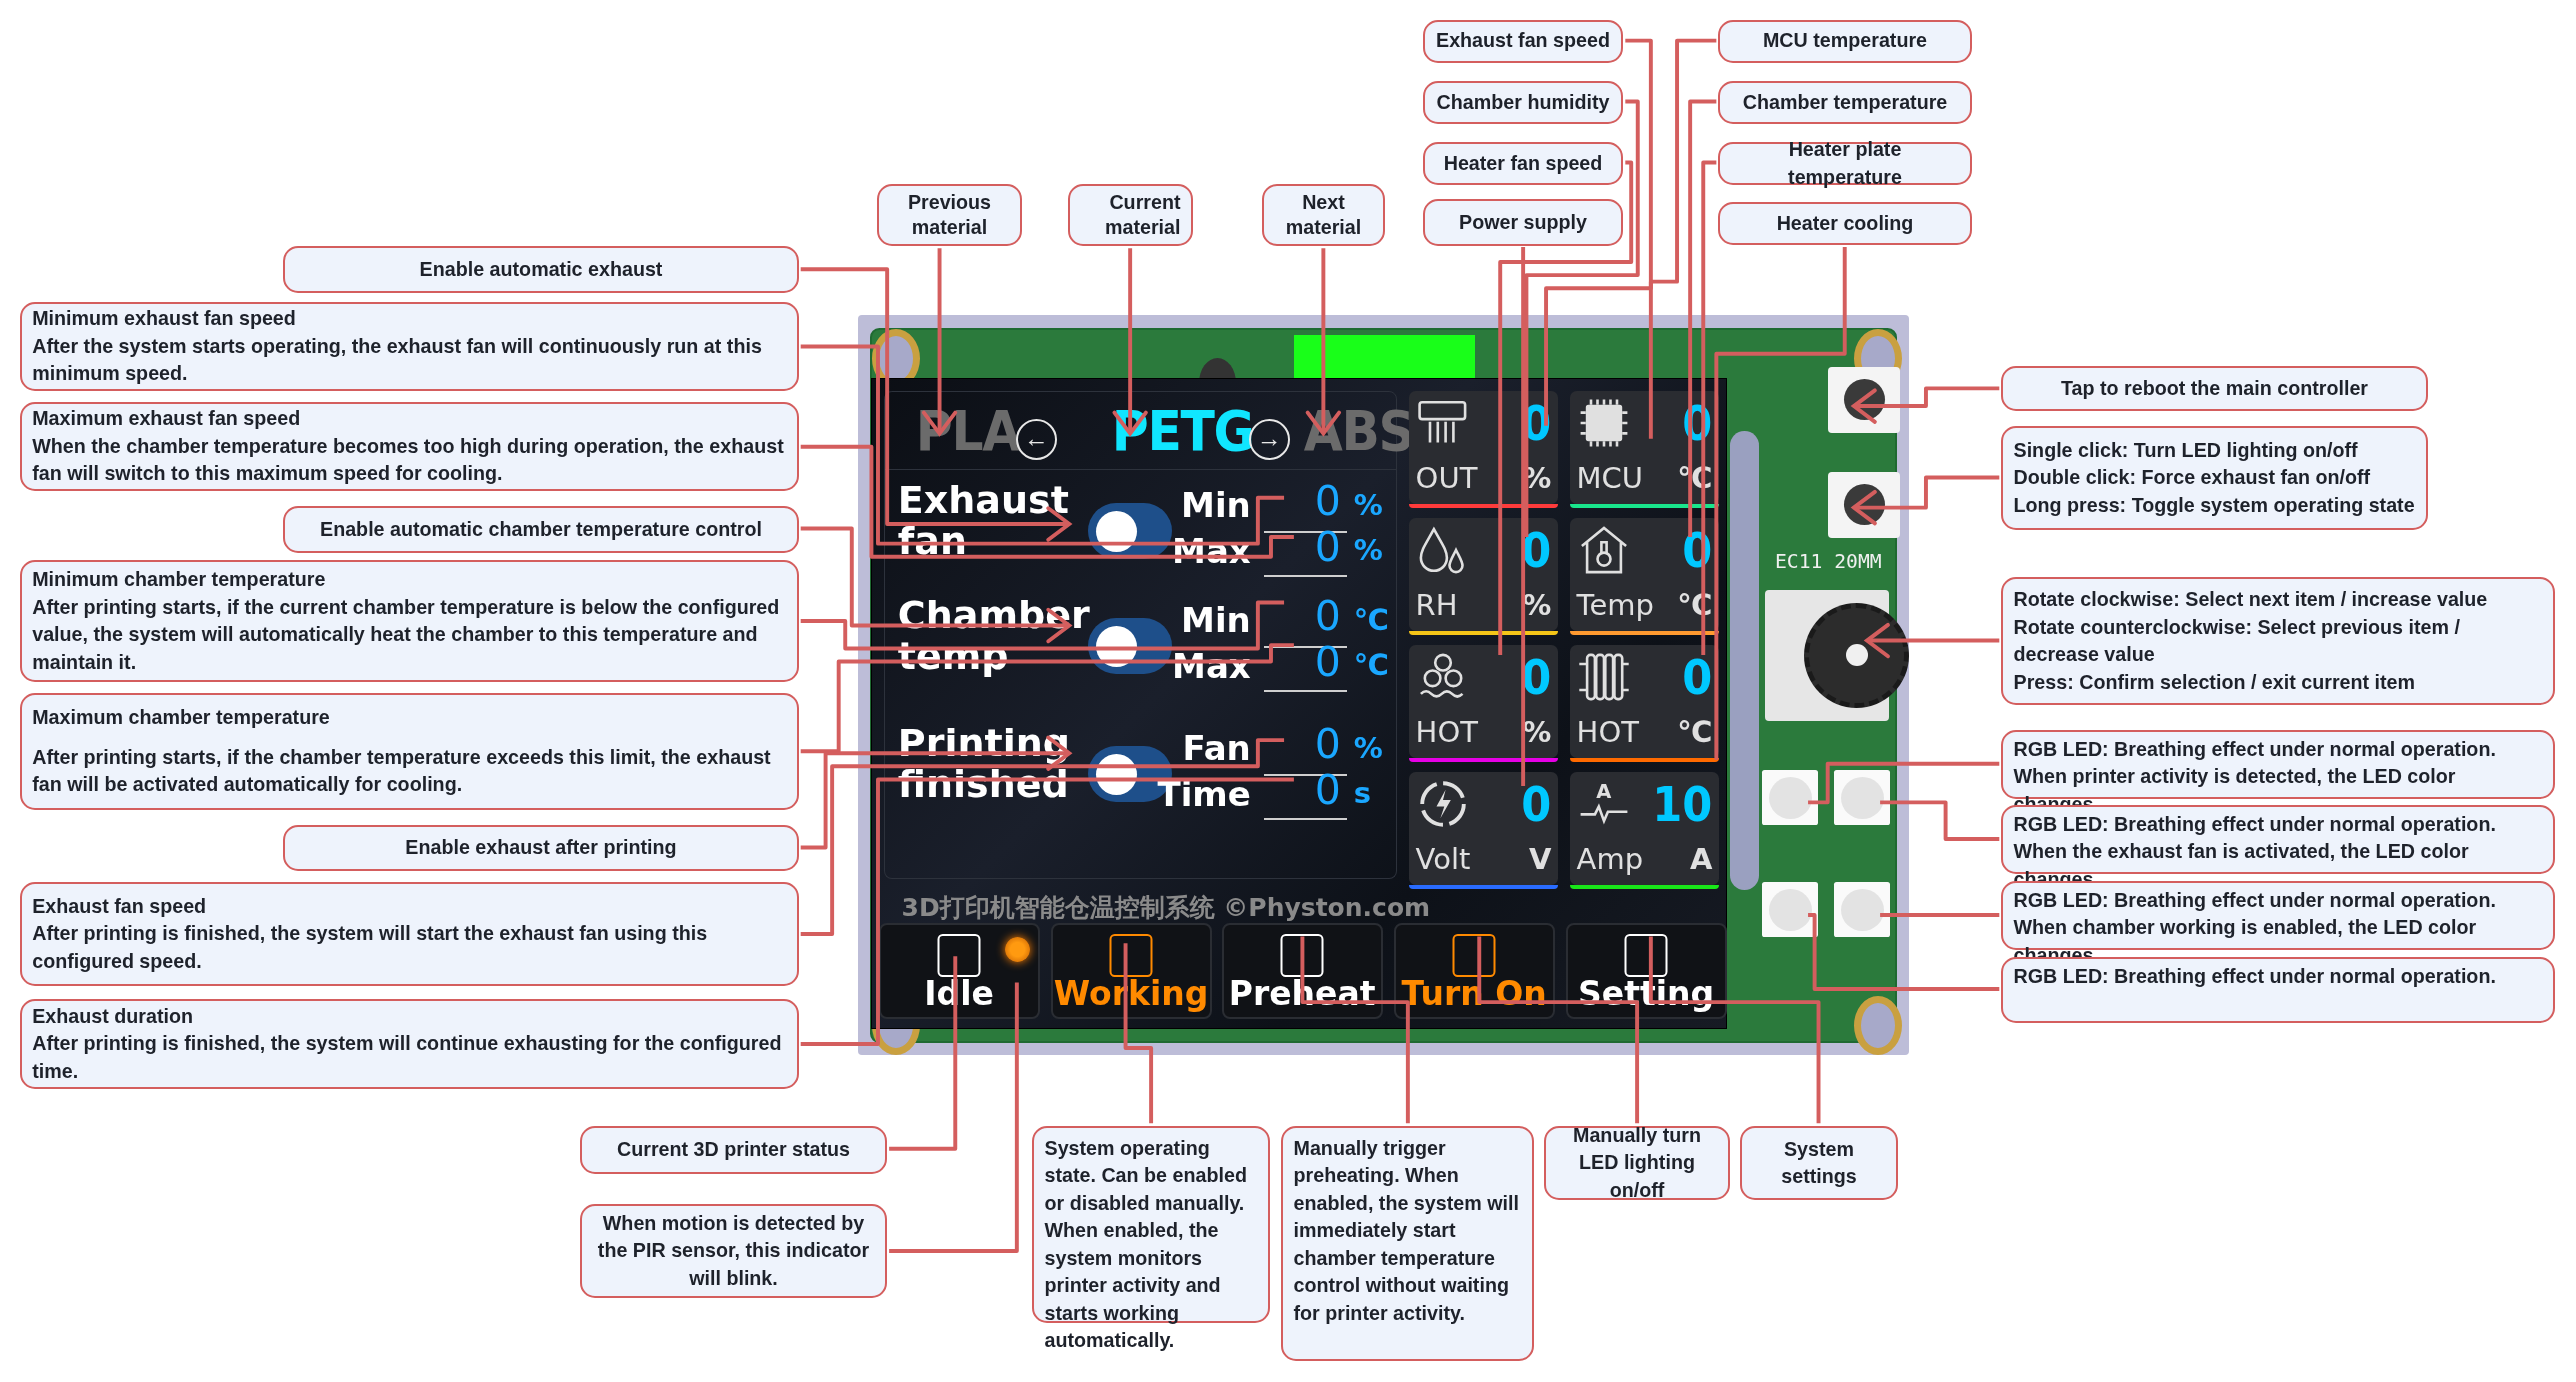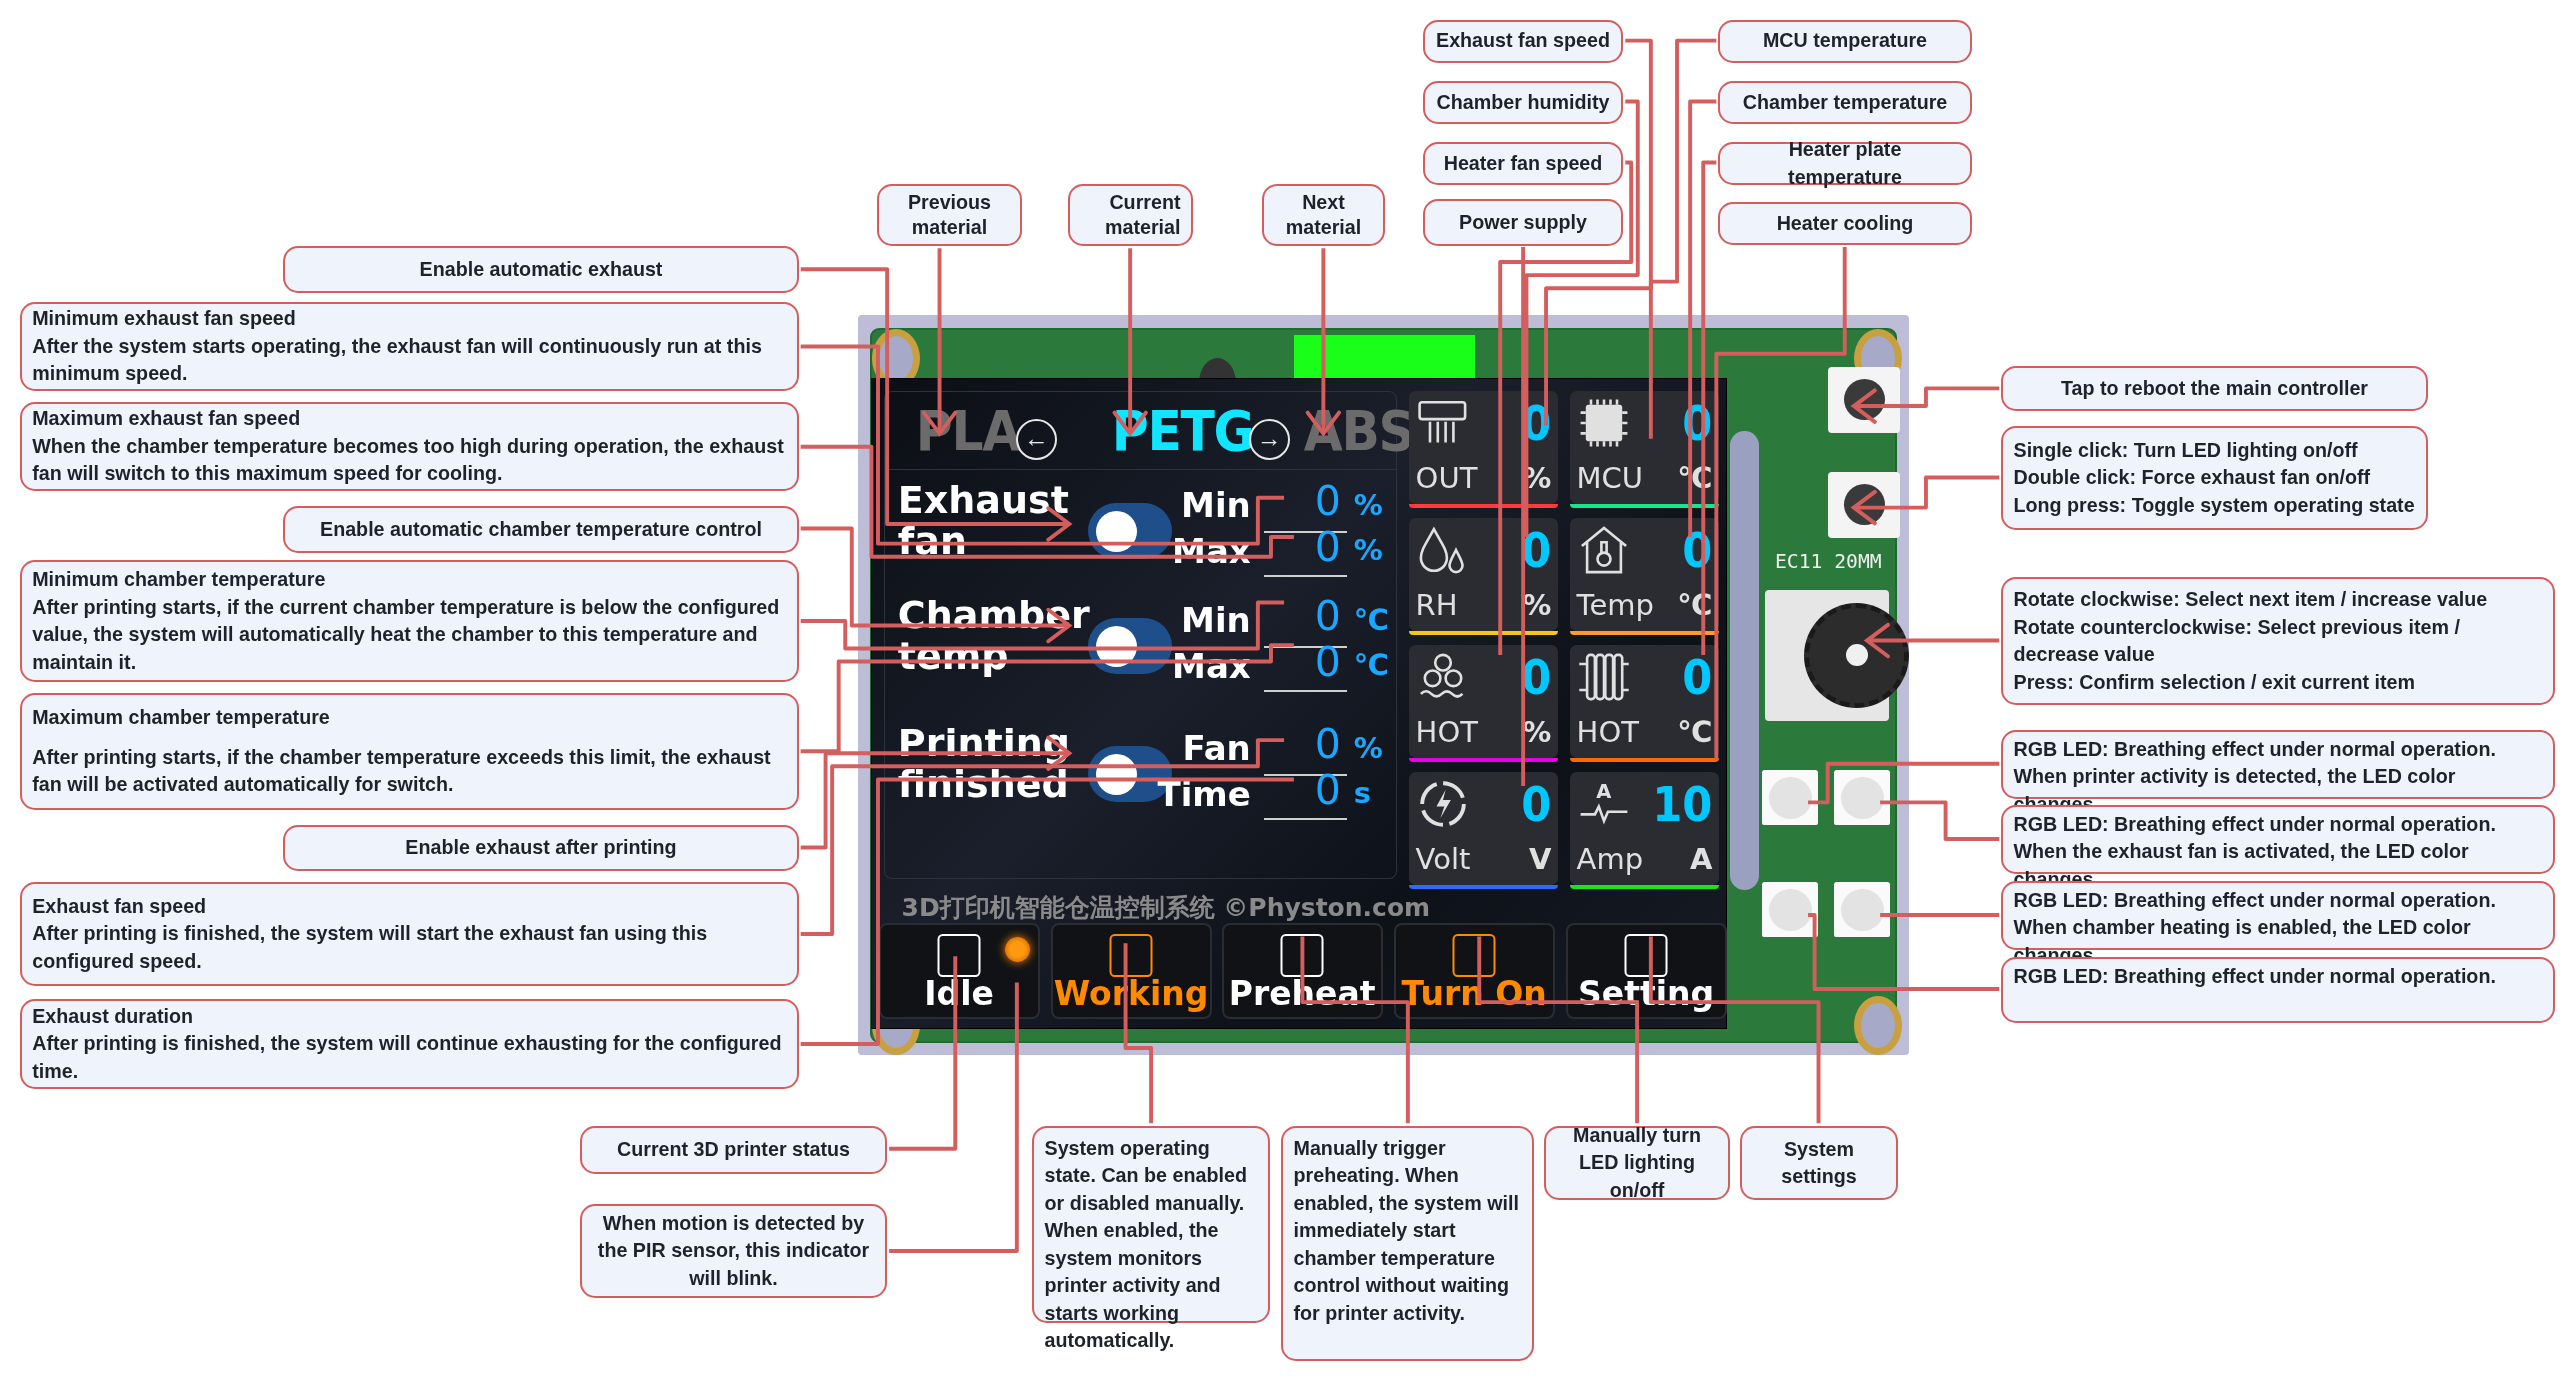--- a/index.html
+++ b/index.html
@@ -72,21 +72,21 @@
 </div>
 <div class="box center" style="left:283px;top:506px;width:516px;height:47px;">
   <span class="ln">Enable automatic chamber temperature control</span>
 </div>
 <div class="box" style="left:19.7px;top:560px;width:779px;height:122px;">
   <span class="ln">Minimum chamber temperature</span>
   <span class="ln">After printing starts, if the current chamber temperature is below the configured value, the system will automatically heat the chamber to this temperature and maintain it.</span>
 </div>
 <div class="box" style="left:19.7px;top:693px;width:779px;height:117px;gap:12px;">
   <span class="ln">Maximum chamber temperature</span>
-  <span class="ln">After printing starts, if the chamber temperature exceeds this limit, the exhaust fan will be activated automatically for switch.</span>
+  <span class="ln">After printing starts, if the chamber temperature exceeds this limit, the exhaust fan will be activated automatically for cooling.</span>
 </div>
 <div class="box center" style="left:283px;top:825px;width:516px;height:46px;">
   <span class="ln">Enable exhaust after printing</span>
 </div>
 <div class="box" style="left:19.7px;top:882px;width:779px;height:104px;">
   <span class="ln">Exhaust fan speed</span>
   <span class="ln">After printing is finished, the system will start the exhaust fan using this configured speed.</span>
 </div>
 <div class="box" style="left:19.7px;top:999px;width:779px;height:90px;">
   <span class="ln">Exhaust duration</span>
@@ -145,21 +145,21 @@
 <div class="box" style="left:2001px;top:730px;width:554px;height:69px;justify-content:flex-start;">
   <span class="ln">RGB LED: Breathing effect under normal operation.</span>
   <span class="ln">When printer activity is detected, the LED color changes.</span>
 </div>
 <div class="box" style="left:2001px;top:805px;width:554px;height:69px;justify-content:flex-start;">
   <span class="ln">RGB LED: Breathing effect under normal operation.</span>
   <span class="ln">When the exhaust fan is activated, the LED color changes.</span>
 </div>
 <div class="box" style="left:2001px;top:881px;width:554px;height:69px;justify-content:flex-start;">
   <span class="ln">RGB LED: Breathing effect under normal operation.</span>
-  <span class="ln">When chamber heating is enabled, the LED color changes.</span>
+  <span class="ln">When chamber working is enabled, the LED color changes.</span>
 </div>
 <div class="box" style="left:2001px;top:957px;width:554px;height:66px;justify-content:flex-start;">
   <span class="ln">RGB LED: Breathing effect under normal operation.</span>
 </div>
 
 <div class="box center" style="left:580px;top:1126px;width:307px;height:48px;">
     <span class="ln">Current 3D printer status</span>
   </div>
 <div class="box center" style="left:580px;top:1204px;width:307px;height:94px;">
     <span class="ln">When motion is detected by the PIR sensor, this indicator will blink.</span>

